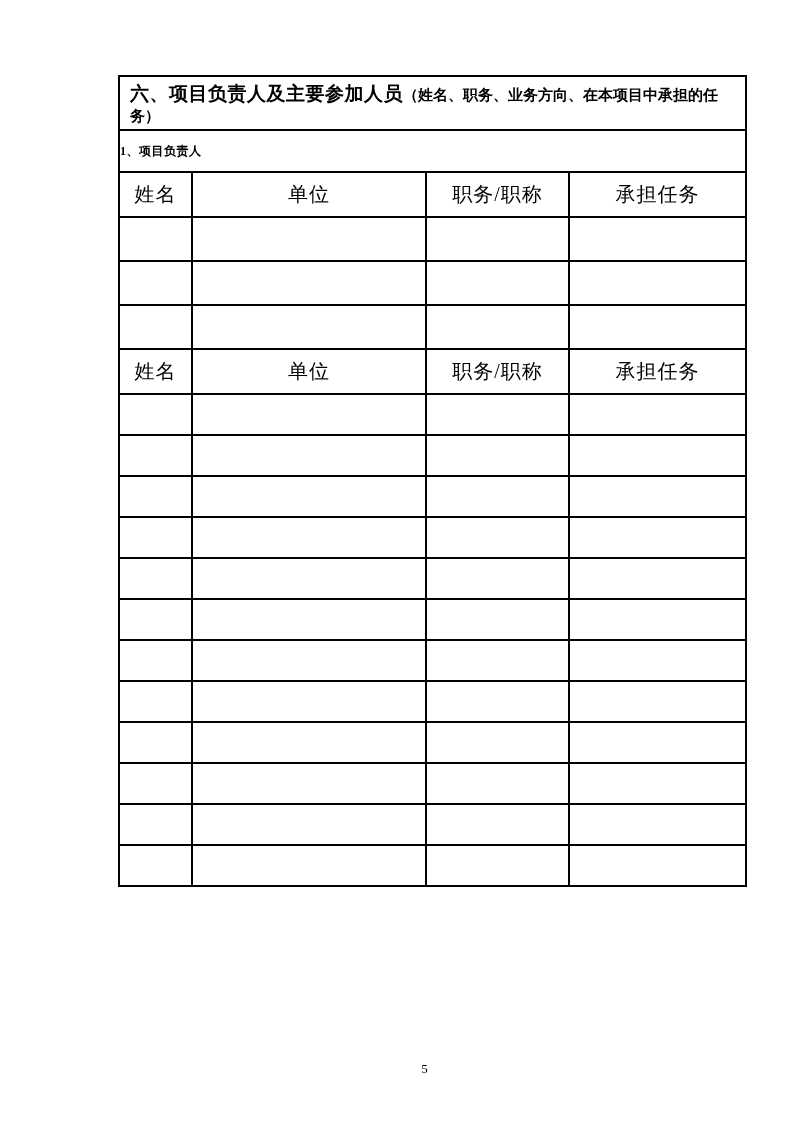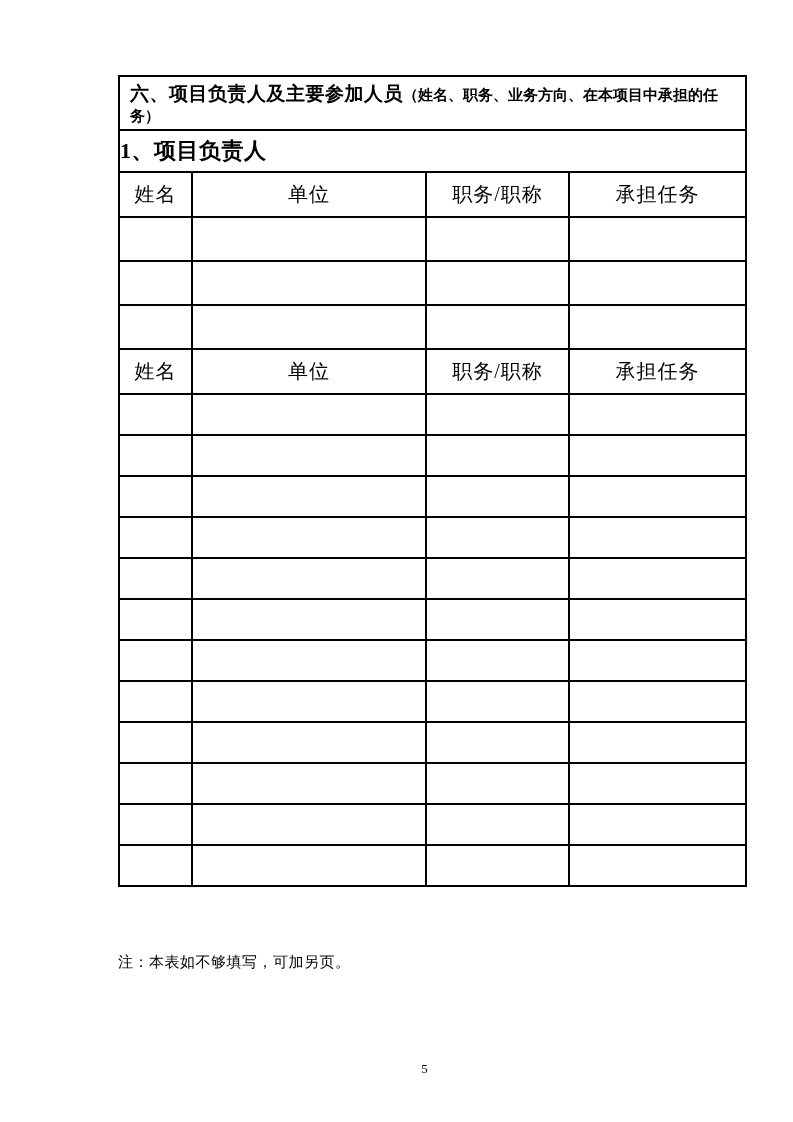--- a/index.html
+++ b/index.html
@@ -42,21 +42,21 @@
     font-weight: bold;
     letter-spacing: 0.5px;
   }
   .t-paren {
     font-size: 15px;
     font-weight: bold;
   }
   td.section-label {
     height: 40px;
     padding-left: 10px;
-    font-size: 22px;
+    font-size: 12px;
     font-weight: bold;
     letter-spacing: 0.5px;
   }
   tr.row-colhead td {
     height: 43px;
     text-align: center;
     font-size: 20px;
     letter-spacing: 1px;
   }
   tr.row-data.sec0 td { height: 42px; }
@@ -196,17 +196,16 @@
         </tr>
         <tr class="row-data sec1">
           <td class="fill-cell"></td>
           <td class="fill-cell"></td>
           <td class="fill-cell"></td>
           <td class="fill-cell"></td>
         </tr>
       </tbody>
   </table>
 
-  <div class="note">注：本表如不够填写，可加另页。</div>
 
   <div class="page-number">5</div>
 
 </div>
 
 </body></html>

